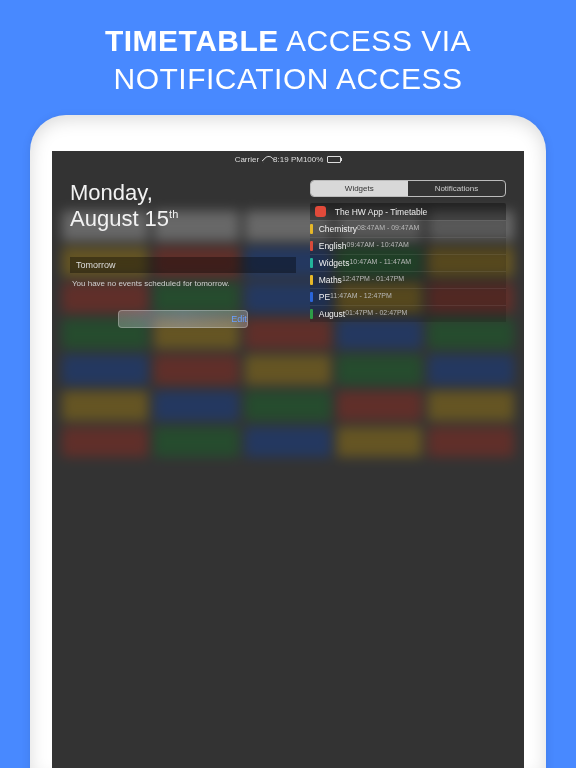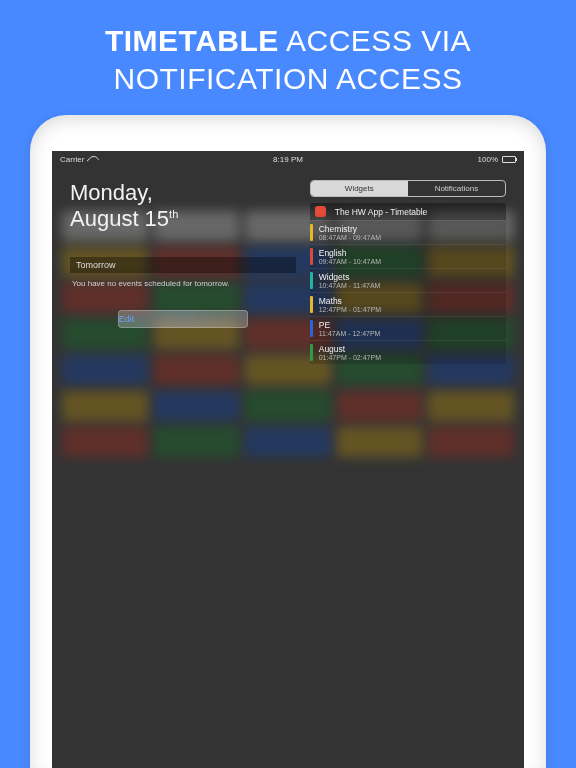--- a/index.html
+++ b/index.html
@@ -52,24 +52,23 @@
 
   .overlay {
     position: absolute; inset: 0;
     background: rgba(30,30,30,0.62);
     color: #e9e9e9;
     display: flex;
     flex-direction: column;
   }
 
   .status-bar {
-    display: flex; justify-content: space-between; align-items: center;
+    display: flex; justify-content: center; align-items: center;
     font-size: 8px; color: #ddd;
     padding: 4px 8px 2px;
-    gap: 35px;
   }
   .status-left, .status-right { display: flex; align-items: center; gap: 4px; }
   .wifi-icon { display: inline-block; width: 10px; height: 8px; position: relative; }
   .wifi-icon::before { content: ""; position: absolute; inset: 0; border: 1px solid #ddd; border-bottom: none; border-left: none; transform: rotate(-45deg); border-radius: 0 6px 0 0; }
   .battery { width: 14px; height: 7px; border: 1px solid #ddd; border-radius: 1px; position: relative; }
   .battery::after { content: ""; position: absolute; right: -2px; top: 1px; width: 1px; height: 3px; background: #ddd; }
   .battery-fill { background: #ddd; height: 100%; width: 100%; }
 
   .content-row {
     display: flex;
@@ -88,21 +87,21 @@
     padding: 3px 6px;
     font-size: 9px;
     color: #ddd;
   }
   .tomorrow-body { font-size: 8px; color: #cfcfcf; padding: 6px 2px 14px; }
 
   .edit-button {
     display: block;
     margin: 8px auto 0;
     width: 130px;
-    text-align: left;
+    text-align: right;
     font-size: 9px;
     color: #6aa0ff;
     background: linear-gradient(to right, rgba(255,255,255,0.25), rgba(210,225,255,0.35), rgba(255,255,255,0.25));
     border: 0.5px solid rgba(255,255,255,0.25);
     border-radius: 4px;
     padding: 3px 0;
   }
 
   .seg-control {
     display: flex;
@@ -127,21 +126,21 @@
     display: inline-block;
   }
 
   .widget-list { background: rgba(0,0,0,0.15); }
   .class-row {
     display: flex; align-items: stretch;
     border-top: 0.5px solid rgba(255,255,255,0.08);
     padding: 3px 4px 3px 0;
   }
   .class-bar { width: 3px; margin-right: 6px; border-radius: 1px; }
-  .class-info { display: flex; flex-direction: column; }
+  .class-info { display: flex; flex-direction: row; }
   .class-name { font-size: 8.5px; color: #f0f0f0; }
   .class-time { font-size: 7px; color: #b8b8b8; }
 </style>
 </head>
 <body>
 
 <div class="promo-header">
   <div>
     <span class="bold">TIMETABLE</span><span> ACCESS VIA</span>
   </div>

